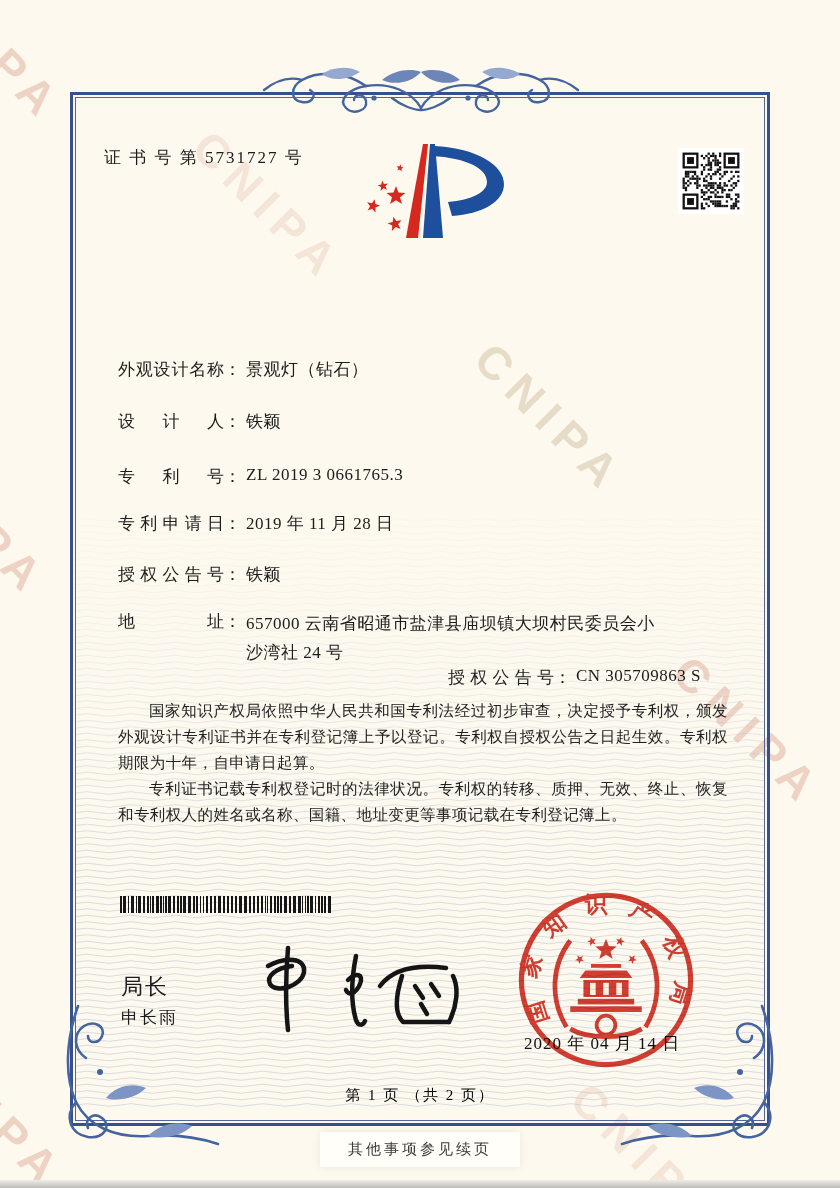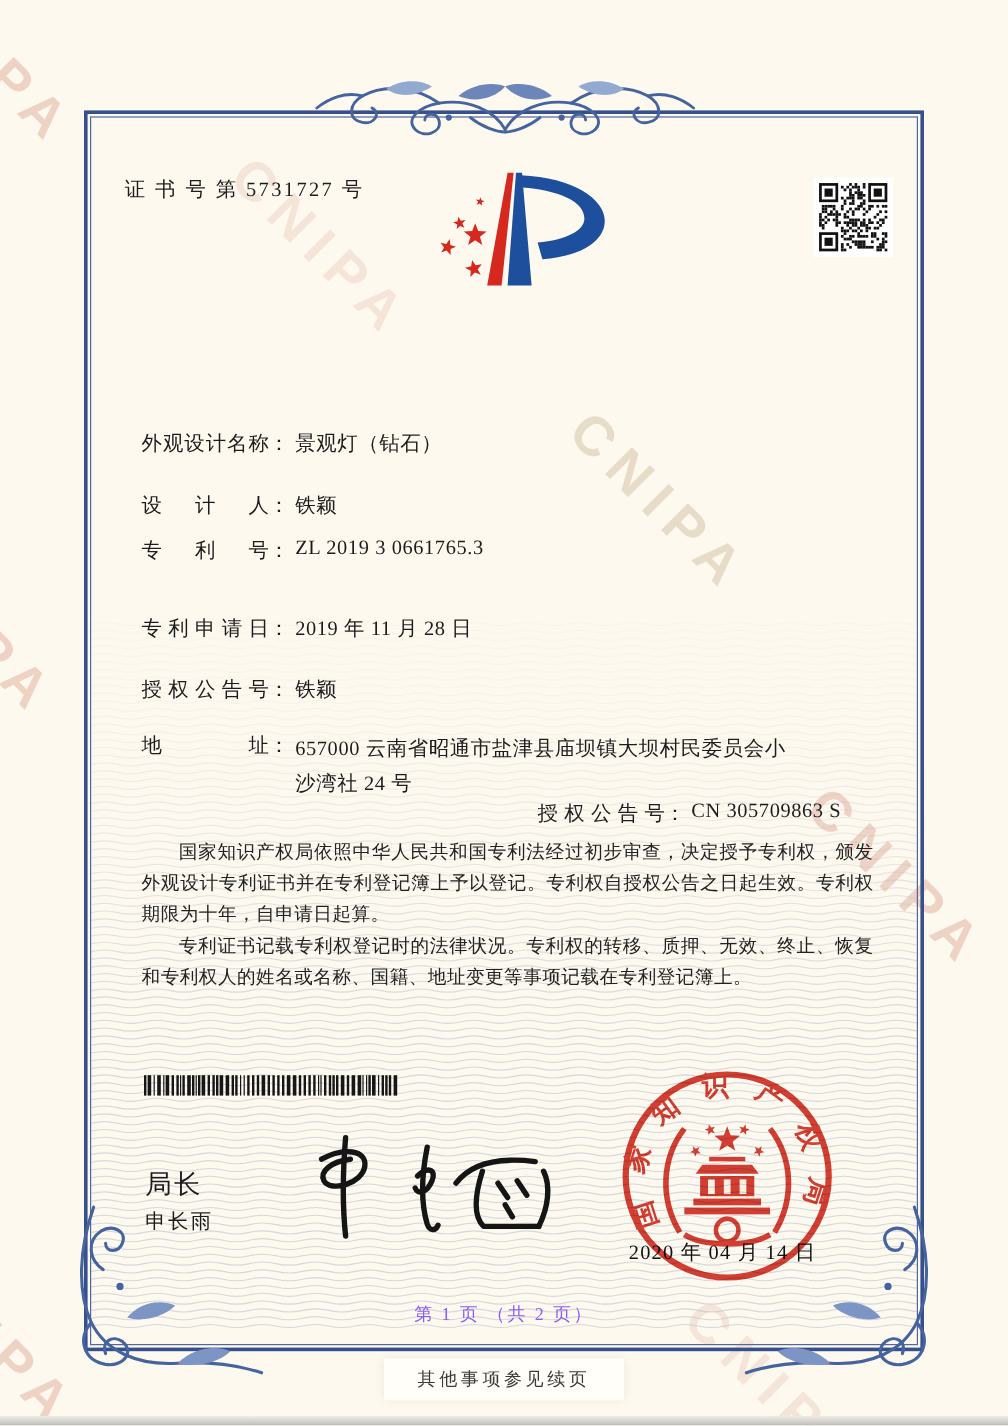--- a/index.html
+++ b/index.html
@@ -43,21 +43,21 @@
   .barcode{position:absolute;left:120px;top:896px;width:216px;height:17px;z-index:3;font-size:0;}
   .barcode i{display:inline-block;height:100%;background:#161616;vertical-align:top;}
   .sig-role{position:absolute;left:121px;top:972px;font-family:"Liberation Sans",sans-serif;
       font-size:22px;letter-spacing:2px;z-index:3;}
   .sig-name{position:absolute;left:121px;top:1006px;font-family:"Liberation Sans",sans-serif;
       font-size:17px;letter-spacing:2px;z-index:3;}
   .signature{position:absolute;left:252px;top:942px;z-index:3;}
   .seal-date{position:absolute;left:524px;top:1032px;font-size:17px;letter-spacing:1px;z-index:3;color:#111;}
   .seal{position:absolute;left:512px;top:886px;z-index:4;mix-blend-mode:multiply;opacity:.92;}
   .page-info{position:absolute;left:0;top:1086px;width:840px;text-align:center;font-size:15px;
-      letter-spacing:2px;color:#8b5cf6;z-index:3;}
+      letter-spacing:2px;color:#000000;z-index:3;}
   .note{position:absolute;left:50%;top:1132px;transform:translateX(-50%);background:#fffef8;
       padding:8px 28px;font-size:15px;letter-spacing:3px;color:#3a3a3a;z-index:3;
       box-shadow:0 0 8px rgba(120,110,90,.12);}
   .page-edge{position:absolute;left:0;bottom:0;width:100%;height:8px;z-index:5;
       background:linear-gradient(#efede7,#bdbcb8);}
 </style>
 </head>
 <body>
 
 <div class="page">
@@ -420,21 +420,21 @@
     </svg>
 
 
   <div class="fields">
     <div class="frow" style="top:358px">
       <span class="flabel">外观设计名称</span><span class="fcolon">：</span><span class="fvalue">景观灯（钻石）</span>
     </div>
     <div class="frow" style="top:410px">
       <span class="flabel">设计人</span><span class="fcolon">：</span><span class="fvalue">铁颖</span>
     </div>
-    <div class="frow" style="top:447px">
+    <div class="frow" style="top:465px">
       <span class="flabel">专利号</span><span class="fcolon">：</span><span class="fvalue">ZL 2019 3 0661765.3</span>
     </div>
     <div class="frow" style="top:512px">
       <span class="flabel">专利申请日</span><span class="fcolon">：</span><span class="fvalue">2019 年 11 月 28 日</span>
     </div>
     <div class="frow" style="top:563px">
       <span class="flabel">授权公告号</span><span class="fcolon">：</span><span class="fvalue">铁颖</span>
     </div>
     <div class="frow" style="top:610px">
       <span class="flabel">地址</span><span class="fcolon">：</span><span class="fvalue fvalue-wrap">657000 云南省昭通市盐津县庙坝镇大坝村民委员会小沙湾社 24 号</span>

